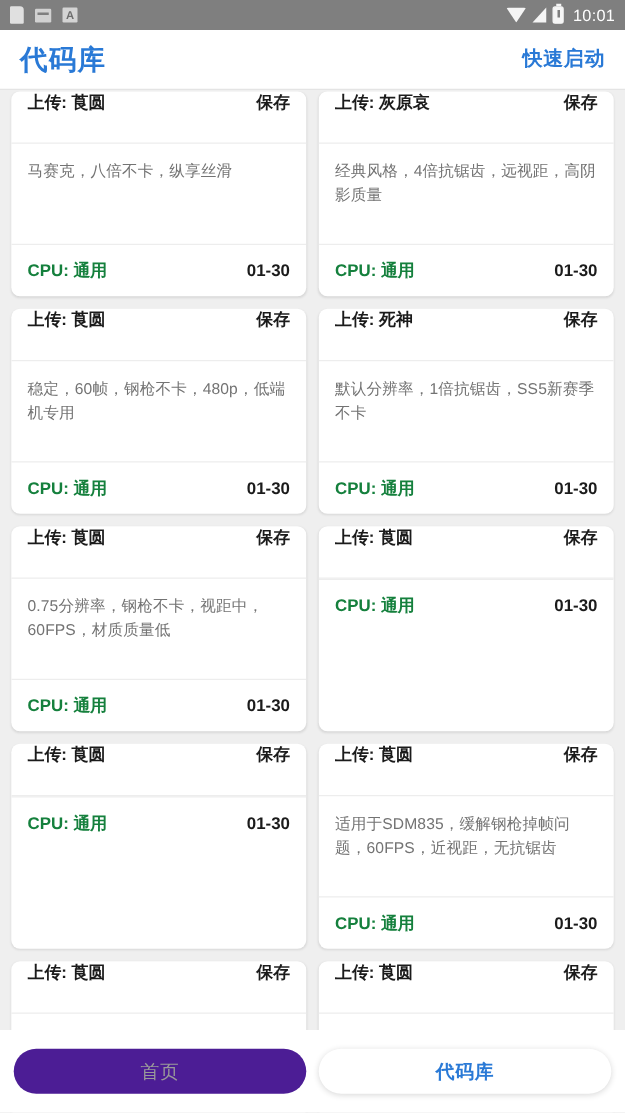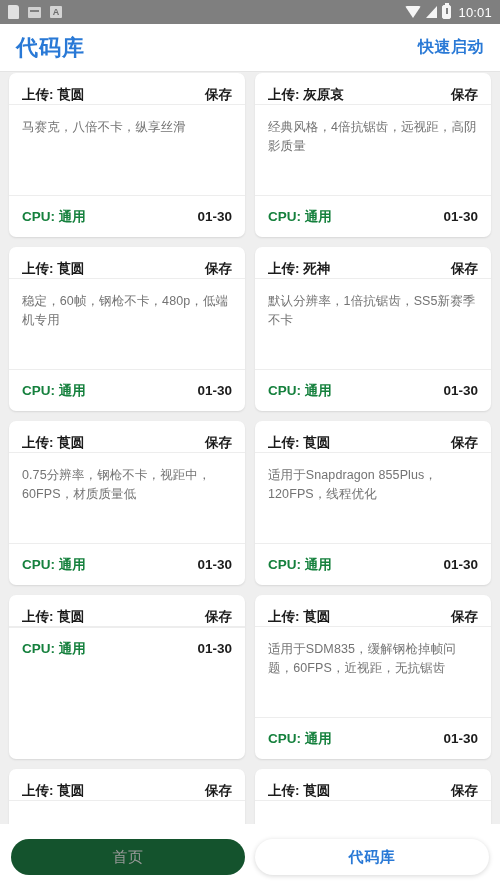--- a/index.html
+++ b/index.html
@@ -149,23 +149,23 @@
   .code-card {
     background: #ffffff;
     border-radius: 7px;
     box-shadow: 0 1px 2px rgba(0,0,0,.10);
     overflow: hidden;
     height: 164px;
     display: flex;
     flex-direction: column;
   }
   .card-head {
-    height: 32px;
-    display: flex;
-    align-items: flex-end;
+    height: 42px;
+    display: flex;
+    align-items: flex-start;
     justify-content: space-between;
     padding: 0 13px;
     border-bottom: 1px solid #ededed;
     flex-shrink: 0;
   }
   .card-uploader {
     font-size: 13.5px;
     font-weight: bold;
     color: #1b1b1b;
     white-space: nowrap;
@@ -220,21 +220,21 @@
     align-items: center;
     justify-content: space-around;
     padding: 0 6px;
     z-index: 5;
   }
   .nav-pill {
     flex: 1;
     margin: 0 5px;
     height: 36px;
     border-radius: 18px;
-    background: #14532d;
+    background: #4c1d95;
     color: #9a9a9a;
     font-size: 15px;
     display: flex;
     align-items: center;
     justify-content: center;
     letter-spacing: .6px;
   }
   .nav-pill.active {
     background: #ffffff;
     color: #2979d6;
@@ -329,23 +329,20 @@
         <div class="card-foot">
           <span class="card-cpu">CPU: 通用</span>
           <span class="card-date">01-30</span>
         </div>
       </div>
       <div class="code-card">
         <div class="card-head">
           <span class="card-uploader">上传: 莨圆</span>
           <span class="card-save">保存</span>
         </div>
-        <div class="card-body">
-          <div class="card-desc">适用于Snapdragon 855Plus，120FPS，线程优化</div>
-        </div>
         <div class="card-foot">
           <span class="card-cpu">CPU: 通用</span>
           <span class="card-date">01-30</span>
         </div>
       </div>
       <div class="code-card">
         <div class="card-head">
           <span class="card-uploader">上传: 莨圆</span>
           <span class="card-save">保存</span>
         </div>

